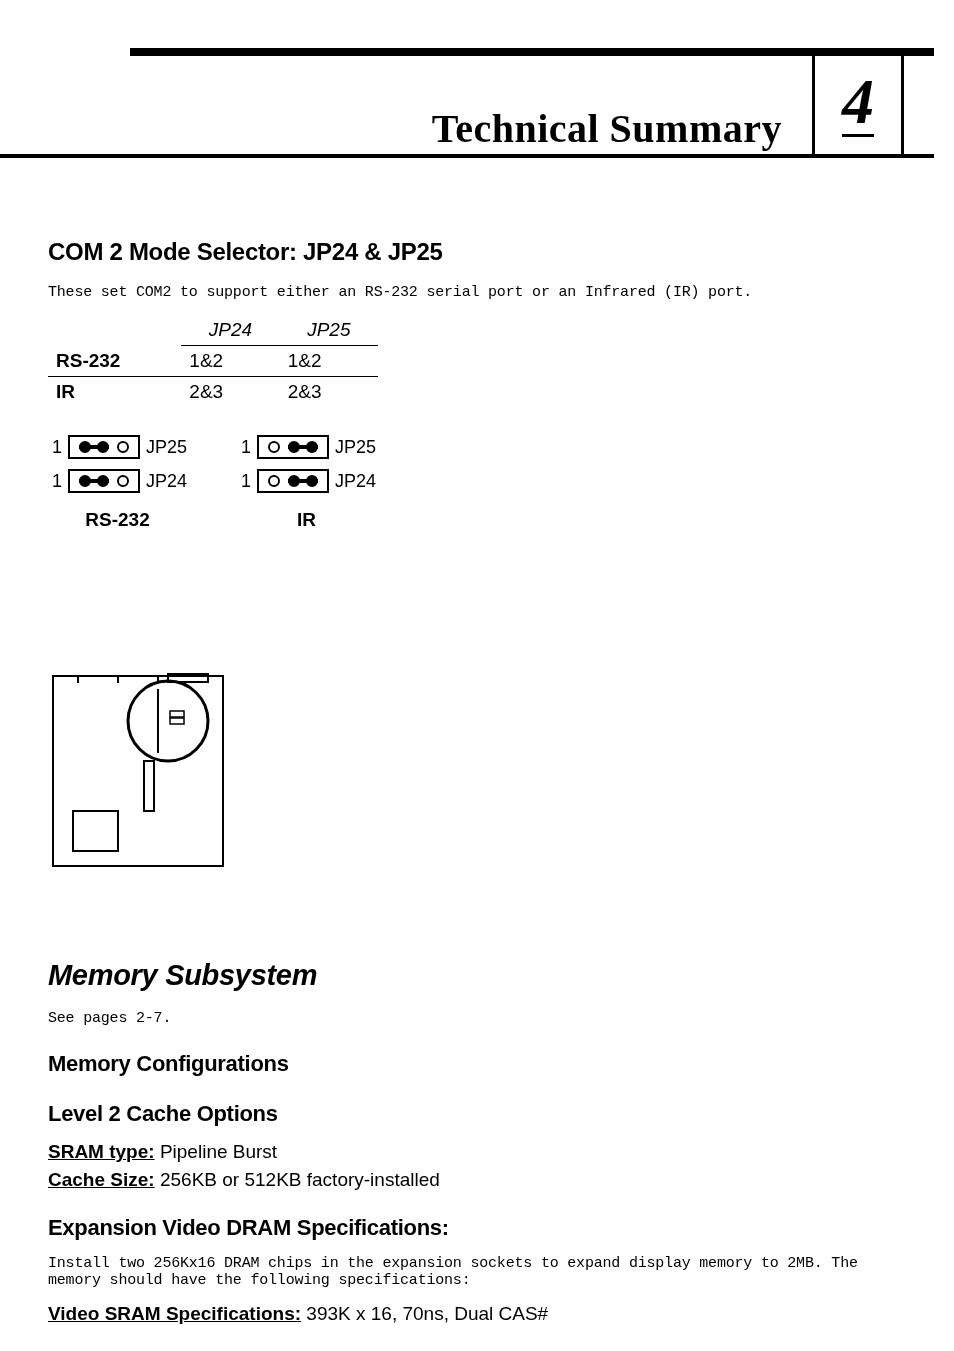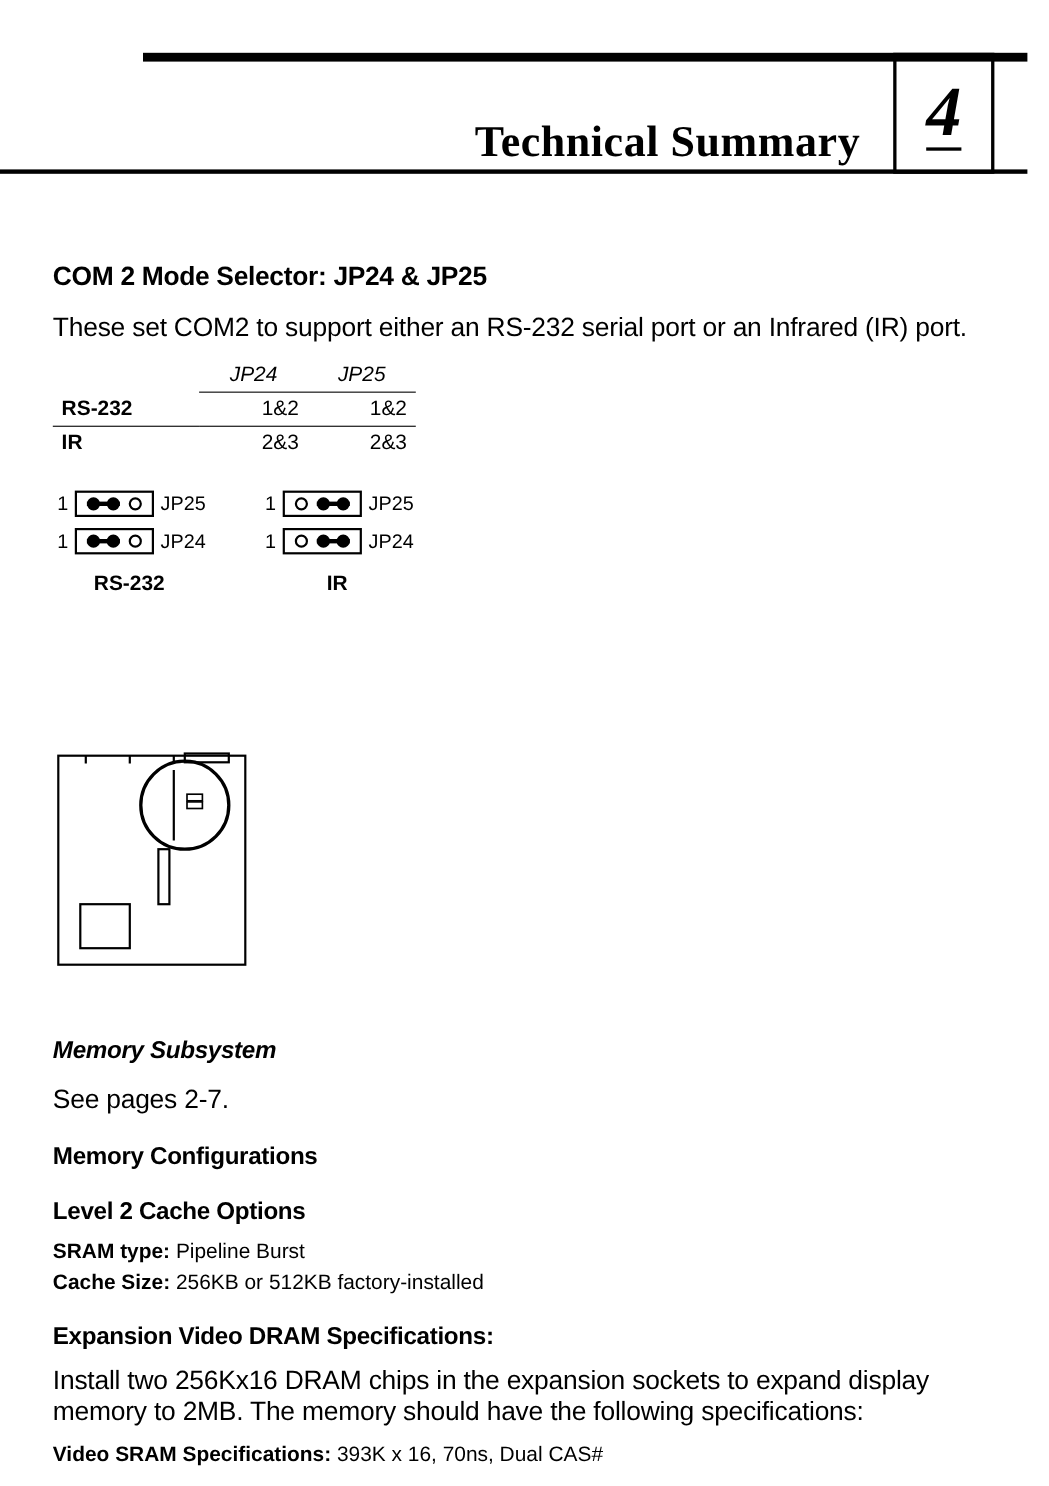--- a/index.html
+++ b/index.html
@@ -62,42 +62,42 @@
   .content {
     padding: 50px 48px 0 48px;
   }
   .h2 {
     font-size: 24px;
     font-weight: 700;
     margin: 30px 0 18px 0;
     font-family: "Helvetica Neue", Arial, sans-serif;
     letter-spacing: -0.3px;
   }
-  .h2.italic { font-style: italic; font-size: 22px; margin-top: 60px; }
+  .h2.italic { font-style: italic; font-size: 29px; margin-top: 88px; }
   .h3 {
     font-size: 22px;
     font-weight: 700;
     margin: 24px 0 14px 0;
     font-family: "Helvetica Neue", Arial, sans-serif;
     letter-spacing: -0.3px;
   }
   .body-text {
-    font-size: 24px;
-    font-family: Liberation Sans, sans-serif;
+    font-size: 15px;
+    font-family: Liberation Mono, monospace;
     font-weight: 300;
     font-stretch: condensed;
     margin: 0 0 14px 0;
     letter-spacing: -0.2px;
   }
   .body-line {
     font-size: 19px;
     font-family: "Helvetica Neue", Arial, sans-serif;
     margin: 0 0 6px 0;
   }
-  .body-line .label { font-weight: 700; }
+  .body-line .label { font-weight: 700; text-decoration: underline; }
   .com-section {
     display: flex;
     align-items: flex-start;
     gap: 80px;
     flex-direction: column;
   }
   .com-left { width: 400px; }
   table.jumper-tbl {
     border-collapse: collapse;
     width: 330px;
@@ -109,21 +109,21 @@
     font-weight: 400;
     text-align: center;
     padding: 4px 8px;
     border-bottom: 1.5px solid #000;
   }
   table.jumper-tbl th.rowhead {
     font-style: normal; font-weight: 700; text-align: left;
     border: none;
   }
   table.jumper-tbl td {
-    text-align: right;
+    text-align: left;
     padding: 4px 8px;
   }
   table.jumper-tbl td.rowhead {
     text-align: left; font-weight: 700;
   }
   table.jumper-tbl tr.r0 td, table.jumper-tbl tr.r0 th.rowhead { border-bottom: 1.5px solid #000; }
   .jumper-diagrams {
     display: flex;
     gap: 50px;
     margin-top: 28px;

